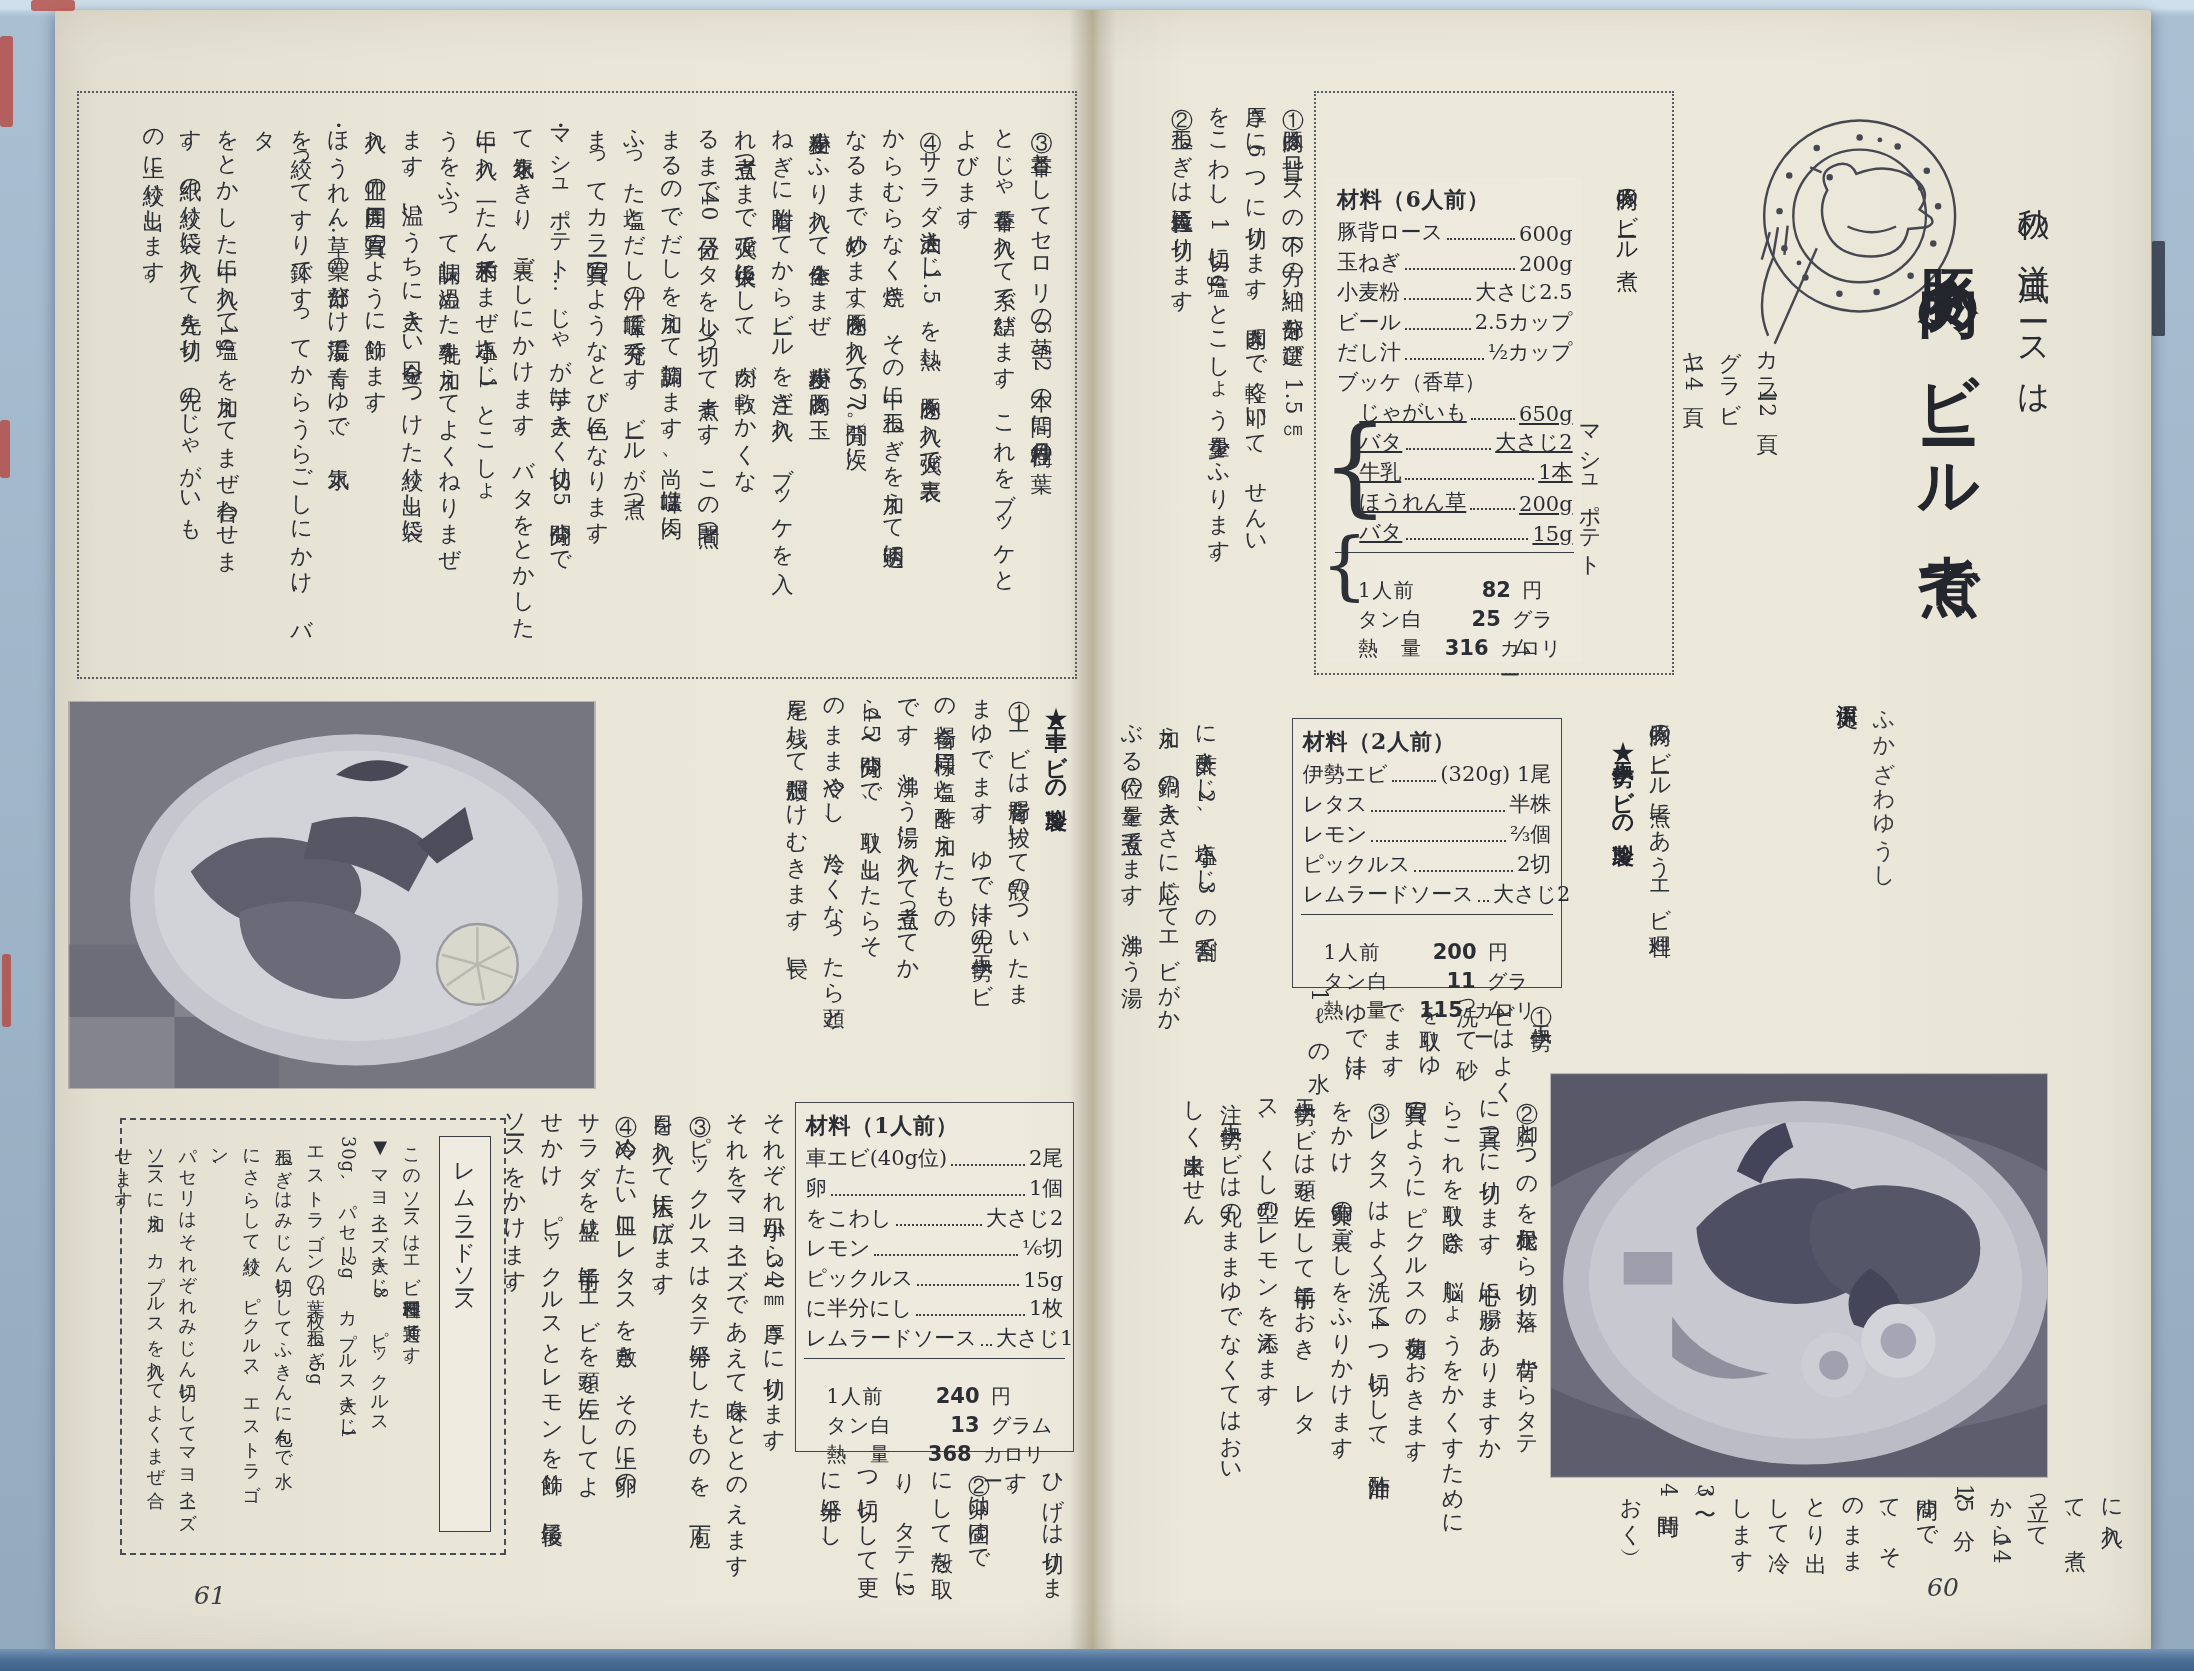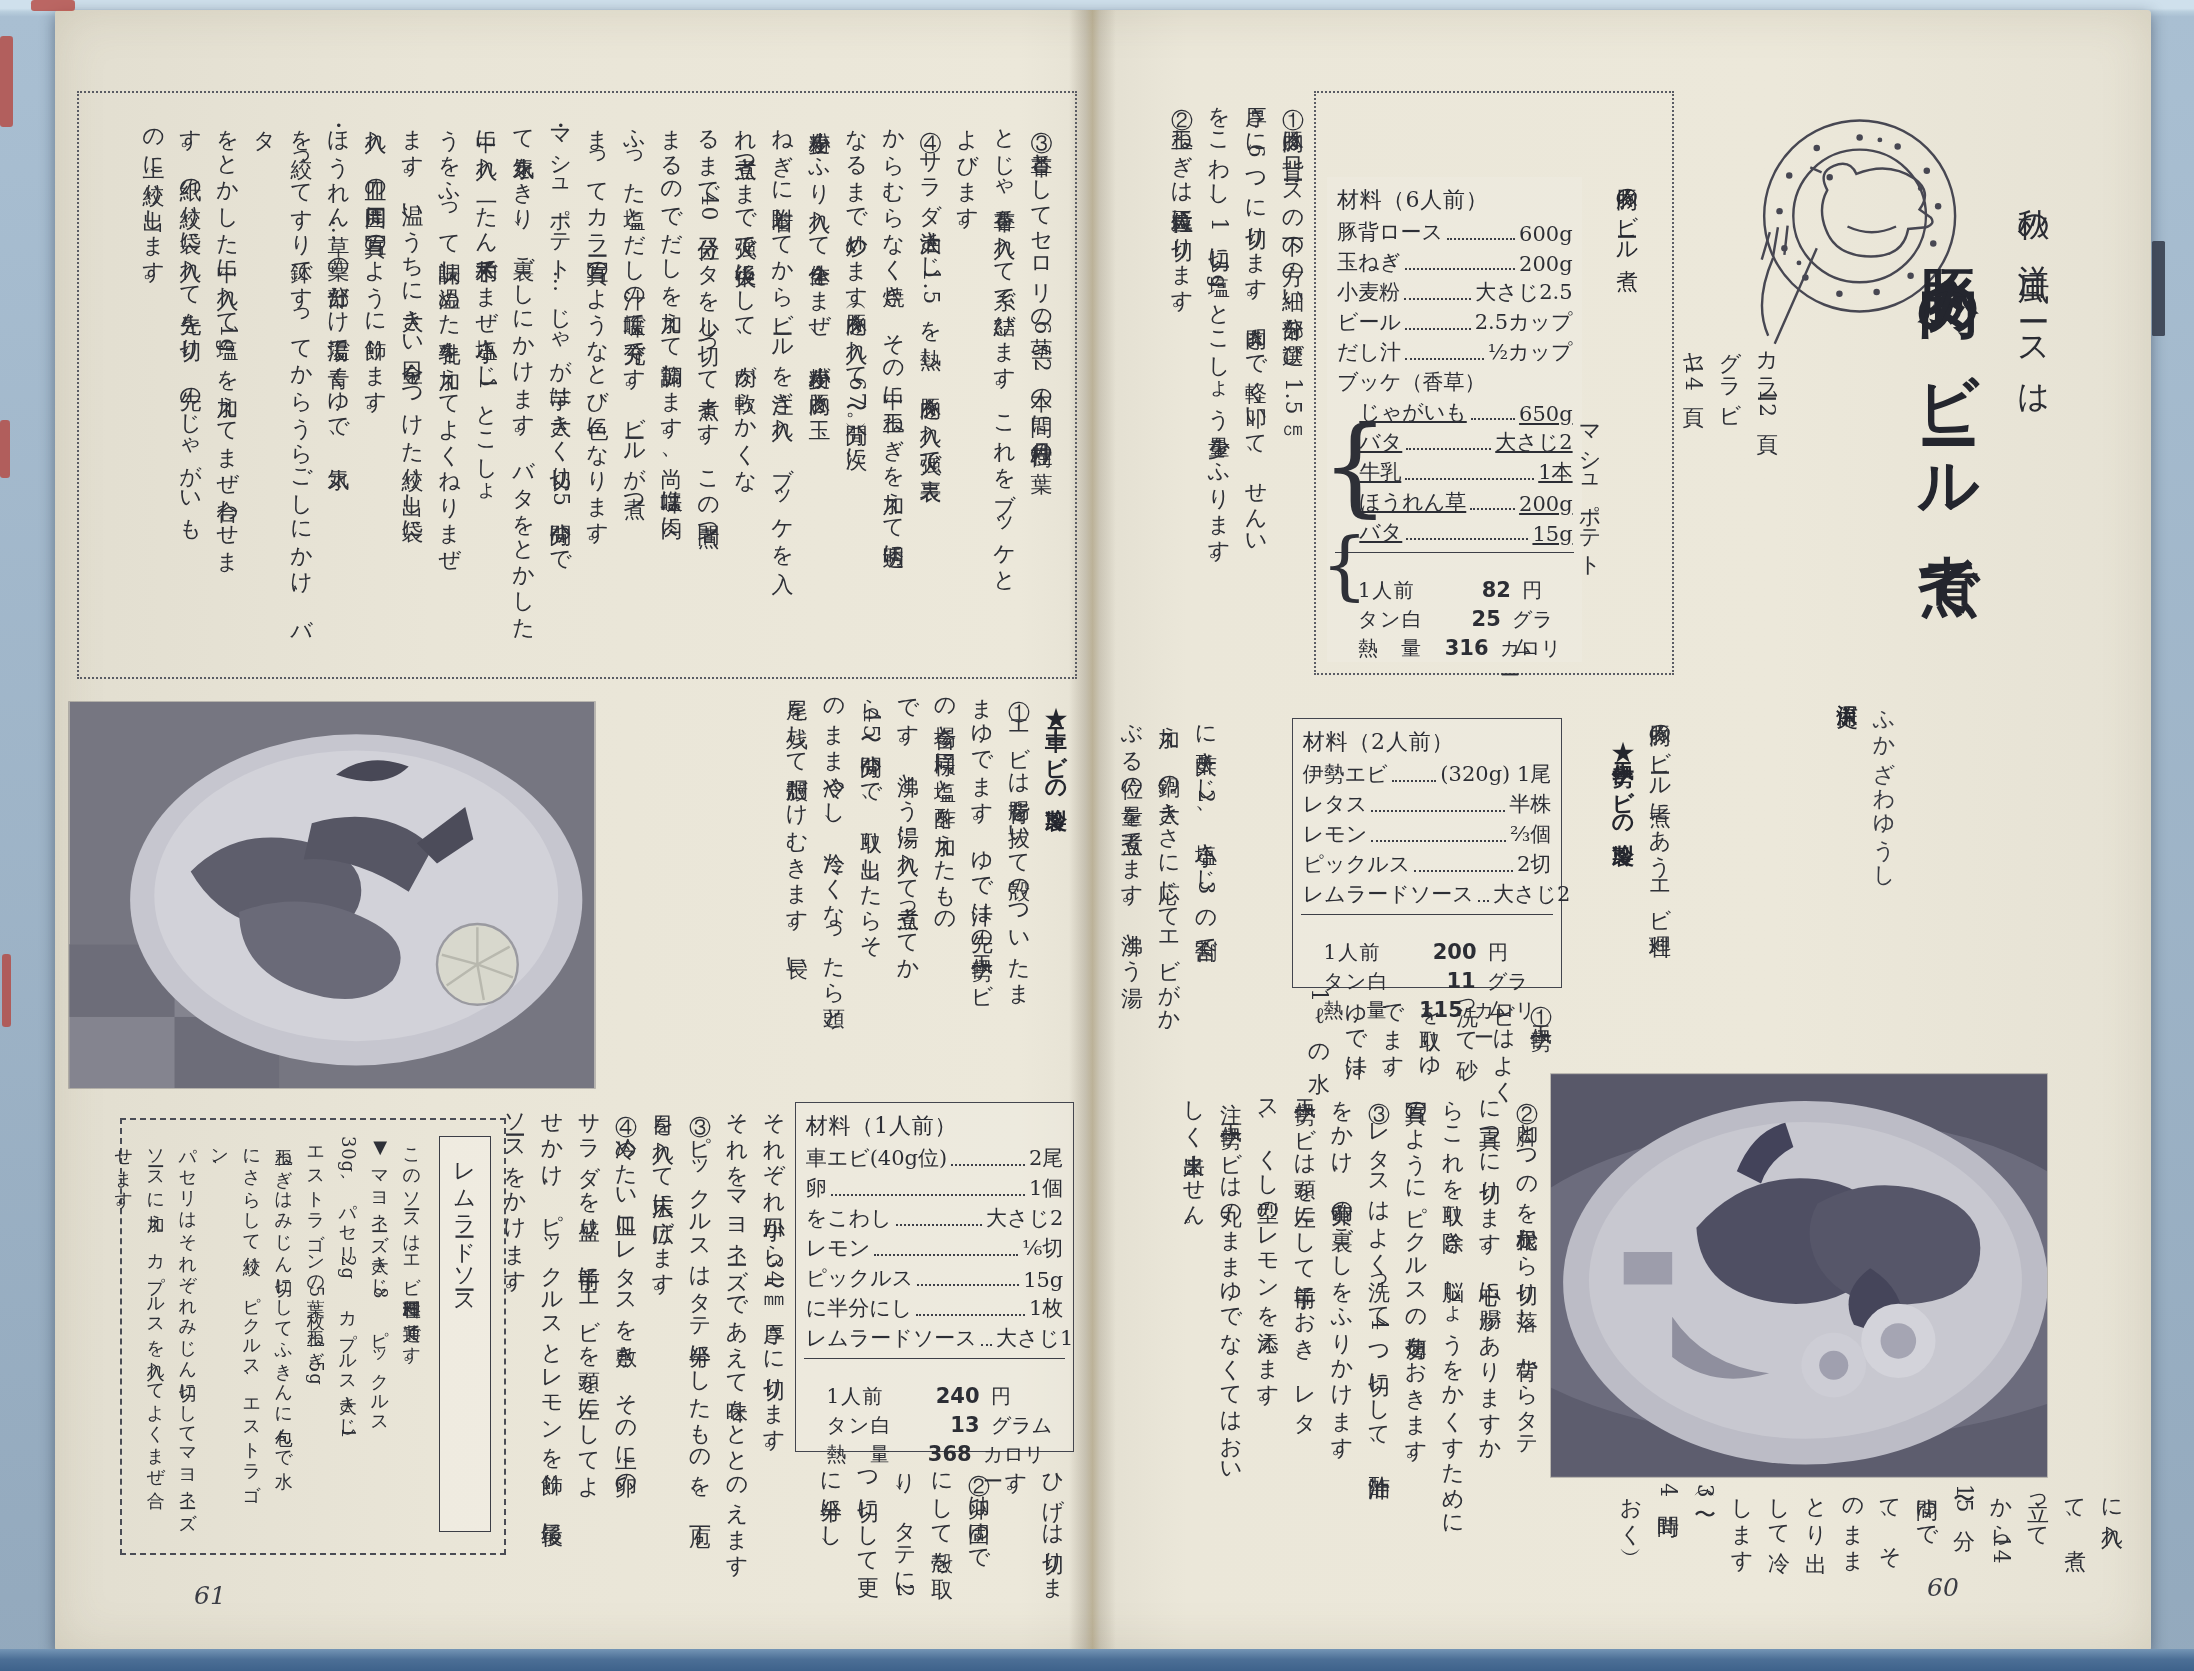--- a/index.html
+++ b/index.html
@@ -24,21 +24,21 @@
   .kicker{font-size:17px;line-height:29px;letter-spacing:1.6px;padding-top:3.2px;}
   .pagenum{position:absolute;font-style:italic;font-size:25px;color:#3a3c44;font-family:"DejaVu Serif",serif;}
 
   
   .dotbox{position:absolute;border:2.4px dotted #5a5c64;}
   .dashbox{position:absolute;border:2.4px dashed #4a4c55;}
 
   
   .mat{position:absolute;background:rgba(240,237,228,.35);color:#2c2e35;}
   .mat.bordered{border:1.6px solid #43454e;}
-  .mat .tbl-title{font-weight:normal;font-size:22px;padding:8px 8px 3.2px 9.7px;letter-spacing:0.8px;}
+  .mat .tbl-title{font-weight:bold;font-size:22px;padding:8px 8px 3.2px 9.7px;letter-spacing:0.8px;}
   .ing-row{display:flex;align-items:flex-end;padding:2.4px 9.7px 2.4px 9.7px;font-size:21px;height:30px;box-sizing:border-box;}
   .ing-row.indent{padding-left:32px;text-decoration:underline;}
   .ing-n{white-space:nowrap;}
   .ing-l{flex:1;border-bottom:2.4px dotted #3c3e46;margin:0 4px 5.7px 4px;min-width:11.3px;}
   .ing-a{white-space:nowrap;}
   .nut-wrap{border-top:1.6px solid #3c3e46;margin:4px 8px 0 8px;padding-top:22px;}
   .nut-row{display:flex;align-items:baseline;padding:1.6px 4.9px 1.6px 22.6px;font-size:20px;height:29px;box-sizing:border-box;}
   .nut-l{width:95px;letter-spacing:1.6px;}
   .nut-v{width:58px;text-align:right;font-family:"DejaVu Sans",sans-serif;font-weight:bold;font-size:21px;}
   .nut-u{margin-left:11.3px;}

